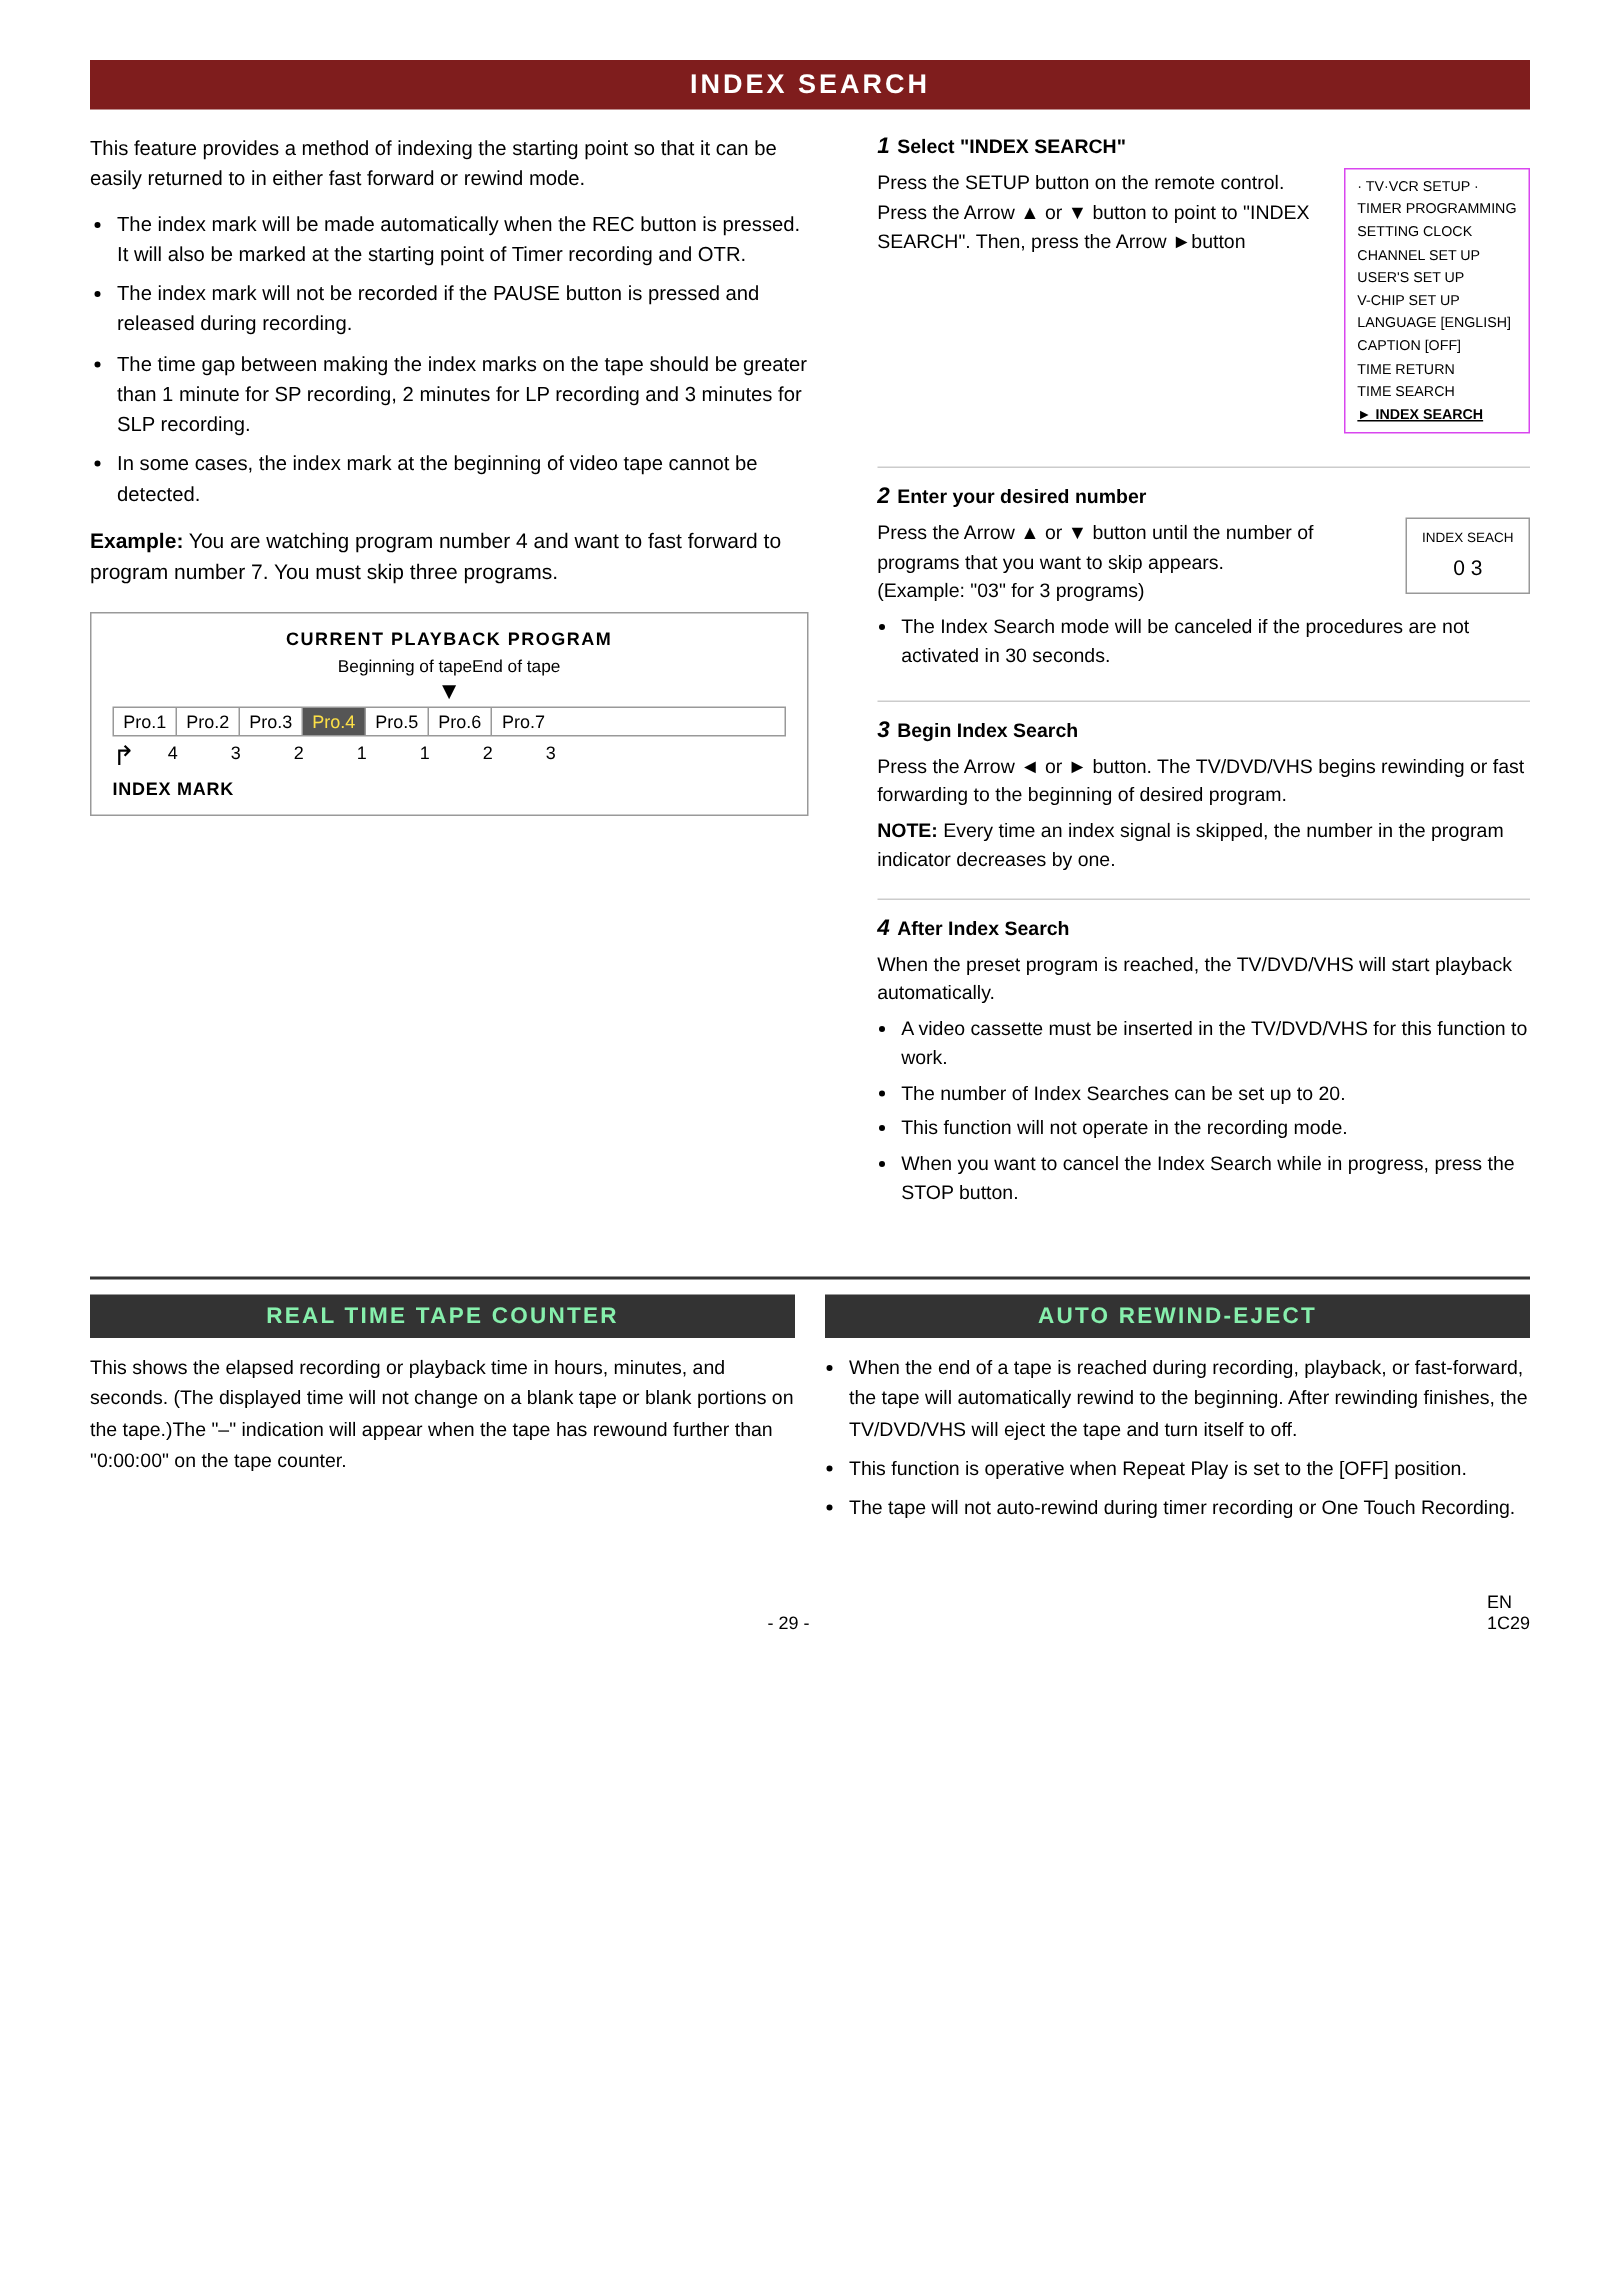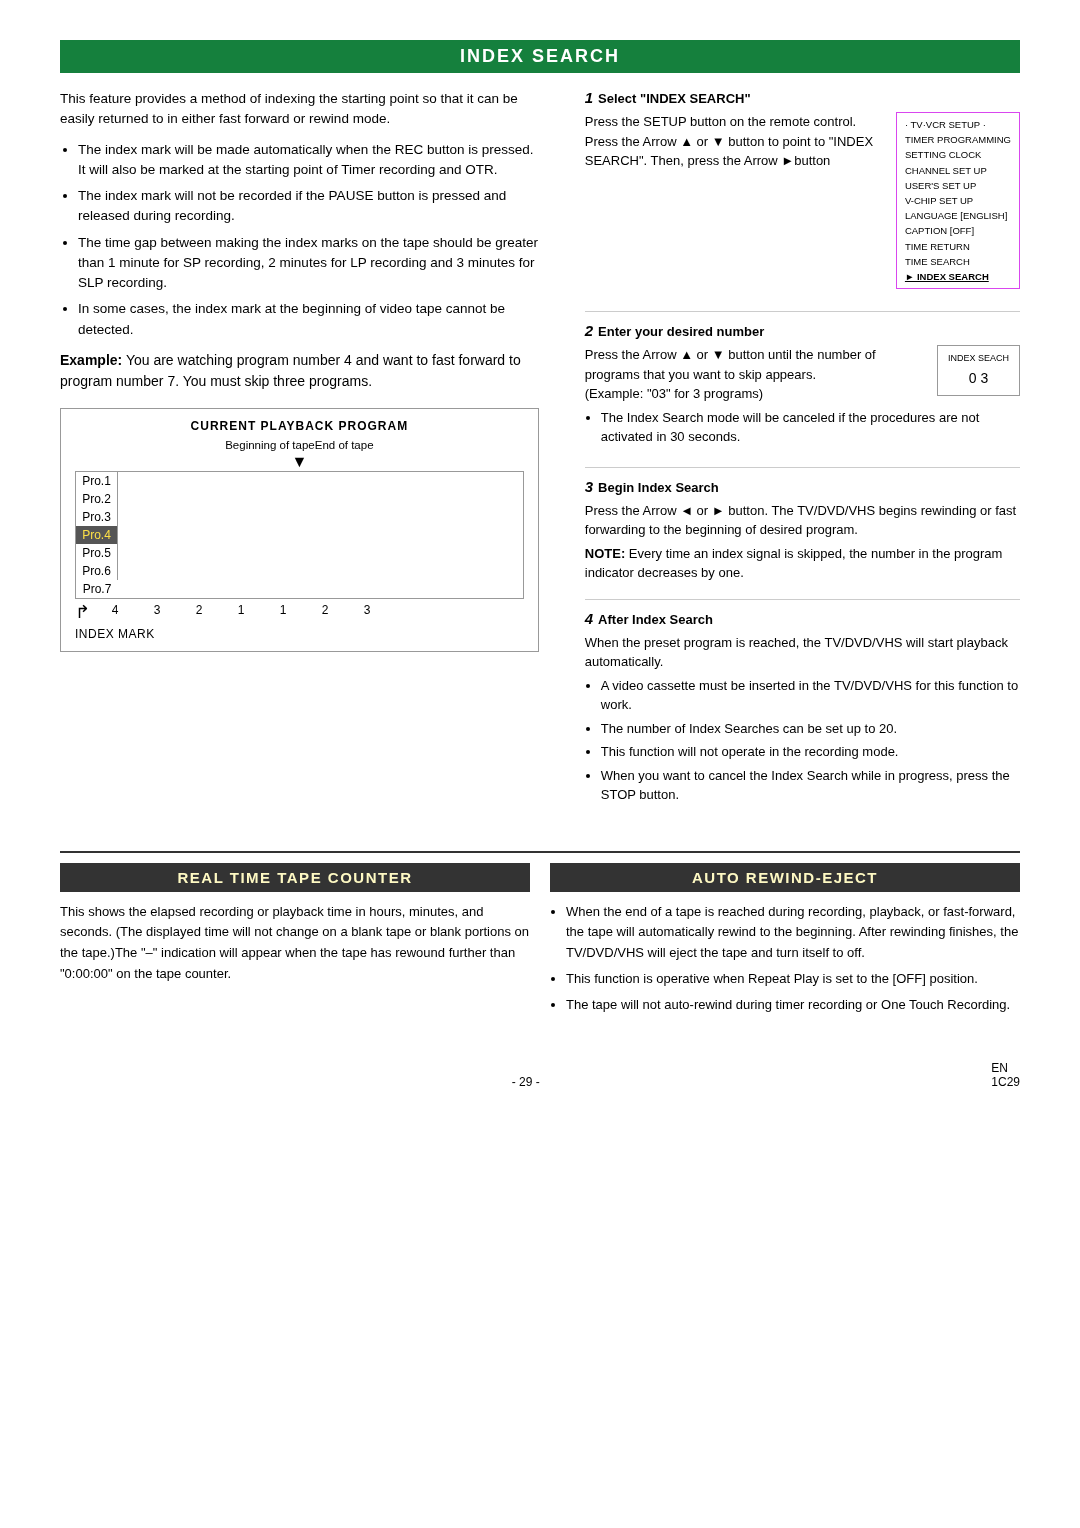--- a/index.html
+++ b/index.html
@@ -12,21 +12,21 @@
       color: #000;
       padding: 40px 60px;
     }
 
     
     .index-search-section {
       margin-bottom: 30px;
     }
 
     .section-title-bar {
-      background: #15803d;
+      background: #7f1d1d;
       color: #fff;
       text-align: center;
       padding: 6px 0;
       font-size: 18px;
       font-weight: bold;
       letter-spacing: 2px;
       margin-bottom: 16px;
     }
 
     .two-col-layout {
@@ -90,21 +90,20 @@
       justify-content: center;
       font-size: 11.5px;
       margin-bottom: 2px;
     }
 
     .diagram-programs {
       display: flex;
       align-items: flex-start;
       border: 1px solid #999;
       margin-bottom: 4px;
-      flex-direction: column;
     }
 
     .diagram-programs .prog-cell {
       border-right: 1px solid #999;
       padding: 2px 6px;
       font-size: 12px;
       text-align: center;
       min-width: 42px;
     }
 
@@ -136,21 +135,21 @@
     }
 
     .num-cell {
       min-width: 42px;
       text-align: center;
       font-size: 12px;
     }
 
     .index-mark-label {
       font-size: 12px;
-      font-weight: normal;
+      font-weight: bold;
       letter-spacing: 0.5px;
     }
 
     
     .step-header {
       font-size: 13px;
       font-weight: bold;
       margin-bottom: 6px;
       display: flex;
       align-items: baseline;
@@ -252,21 +251,21 @@
       display: flex;
       gap: 20px;
     }
 
     .sf-left, .sf-right {
       flex: 1;
     }
 
     .sf-section-title {
       background: #333;
-      color: #fef9c3;
+      color: #86efac;
       text-align: center;
       padding: 6px 0;
       font-size: 15px;
       font-weight: bold;
       letter-spacing: 1.5px;
       margin-bottom: 10px;
     }
 
     .sf-content {
       font-size: 13px;

